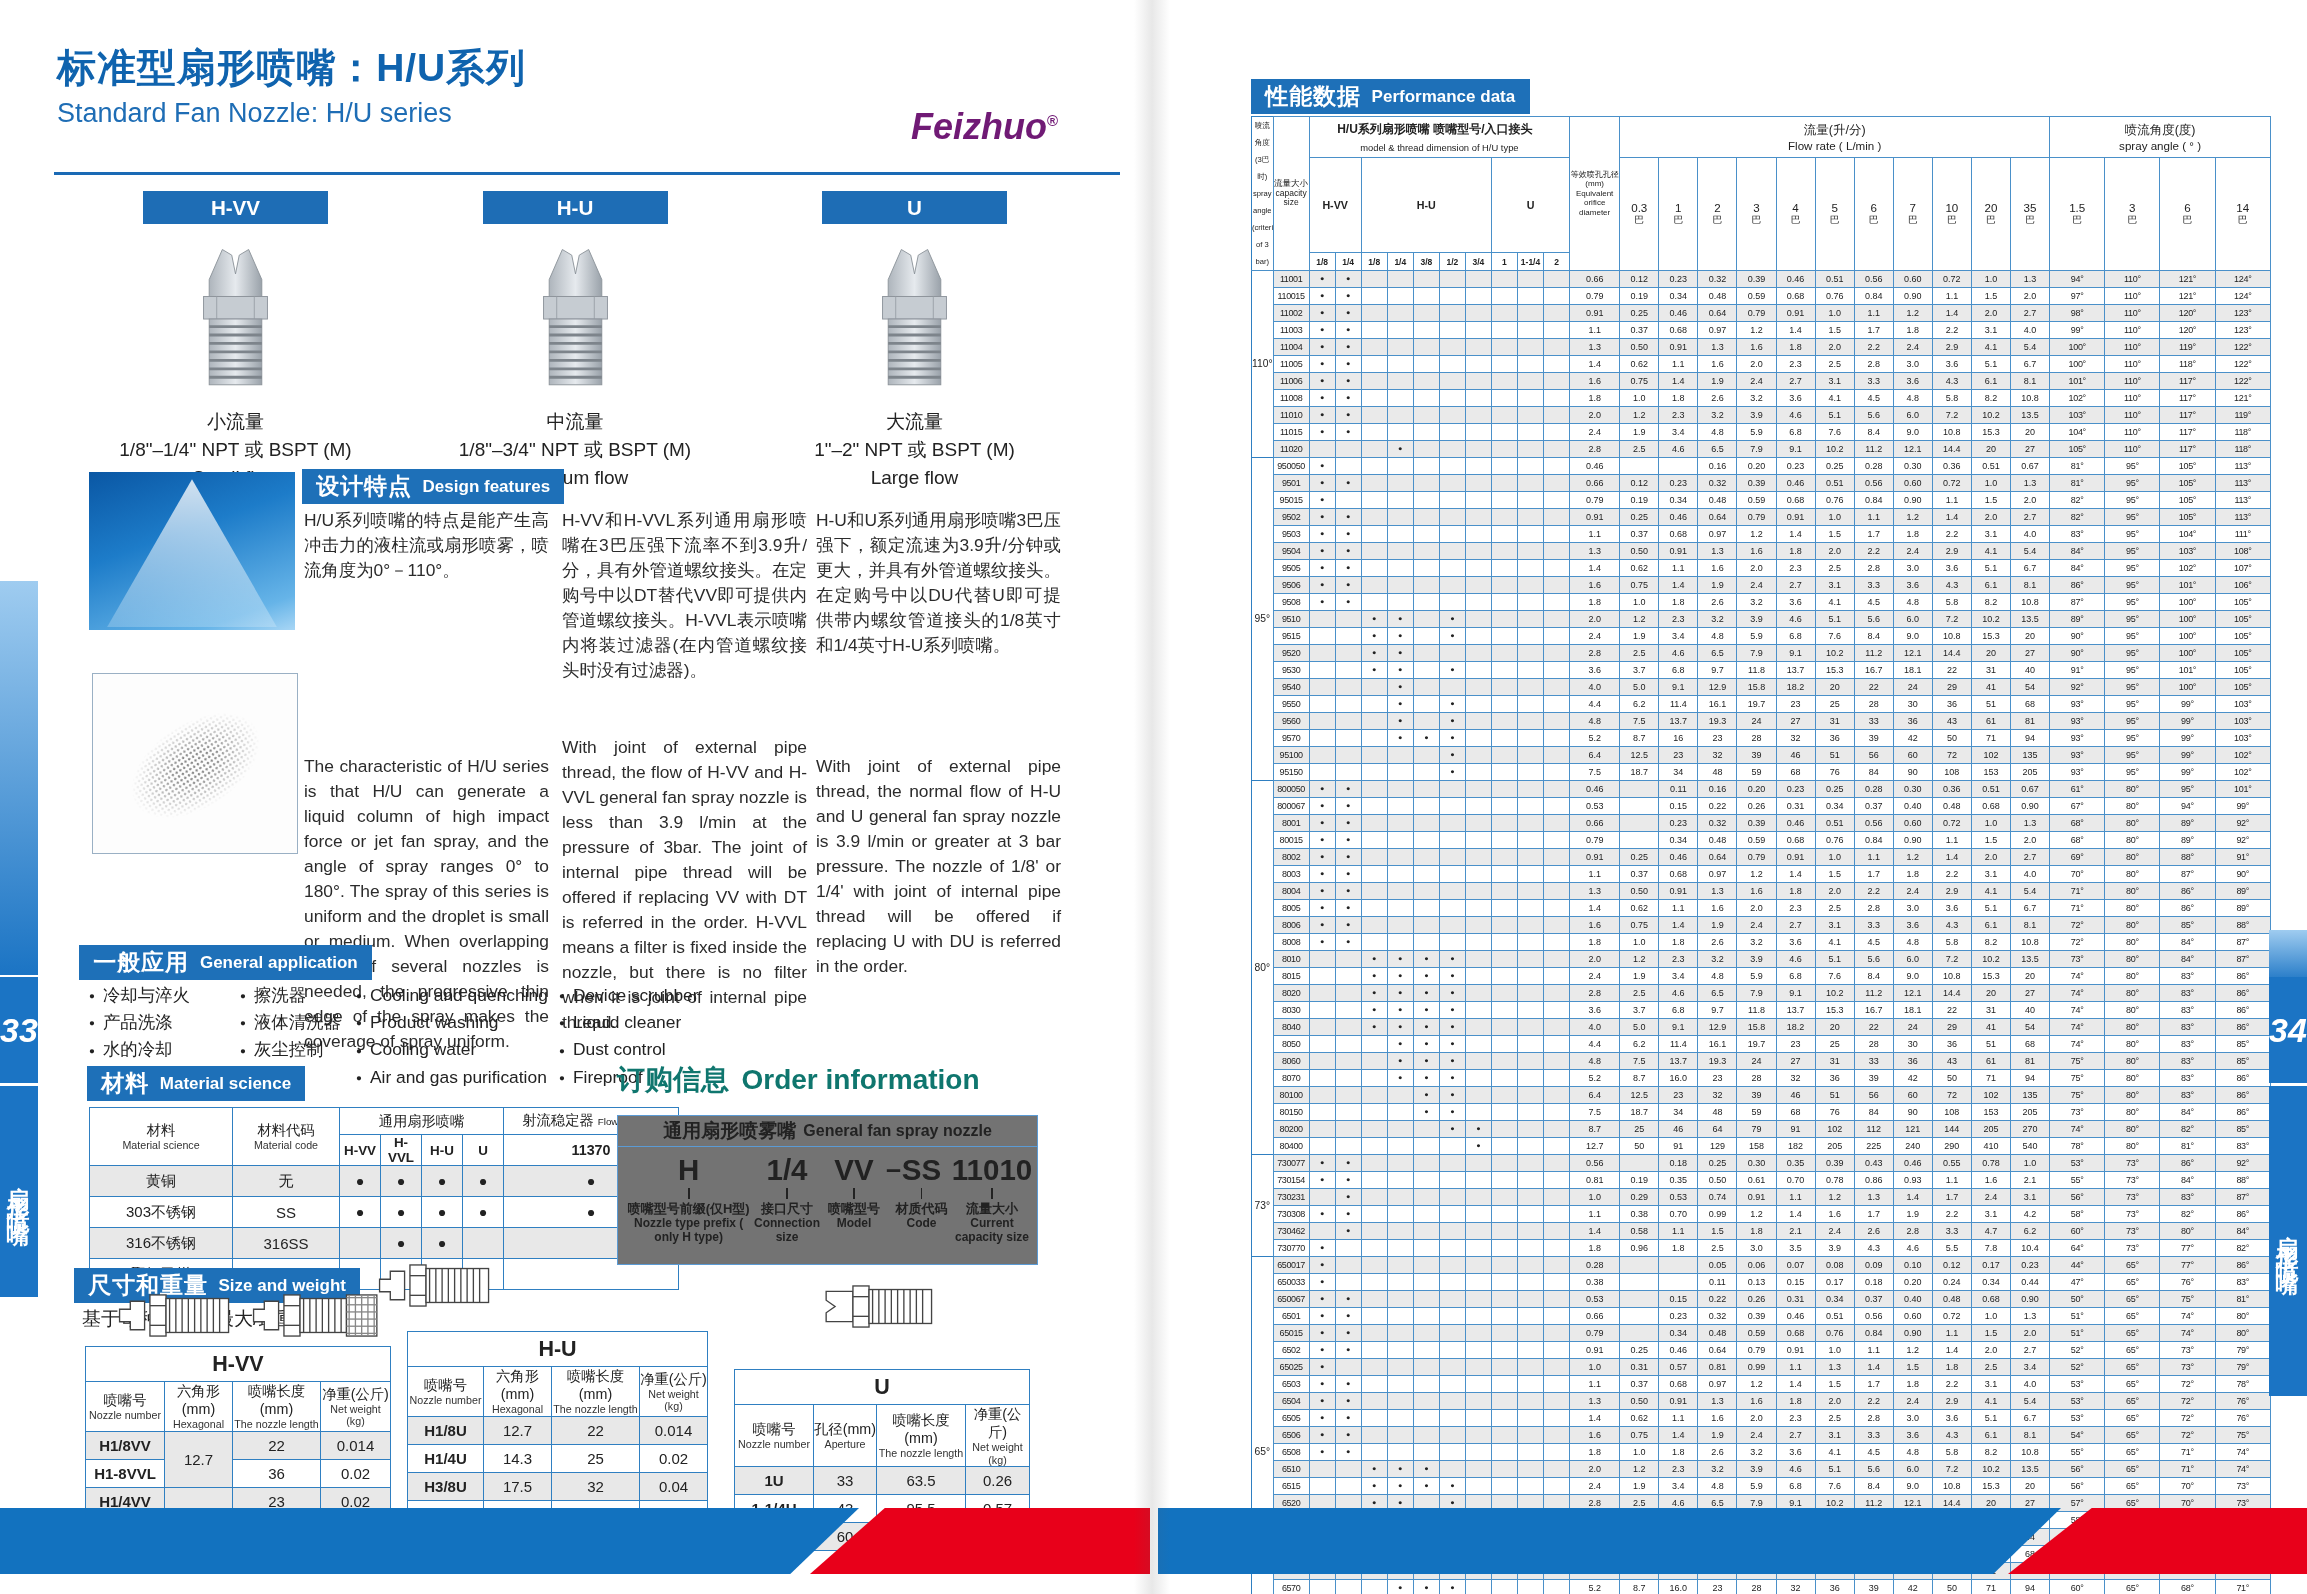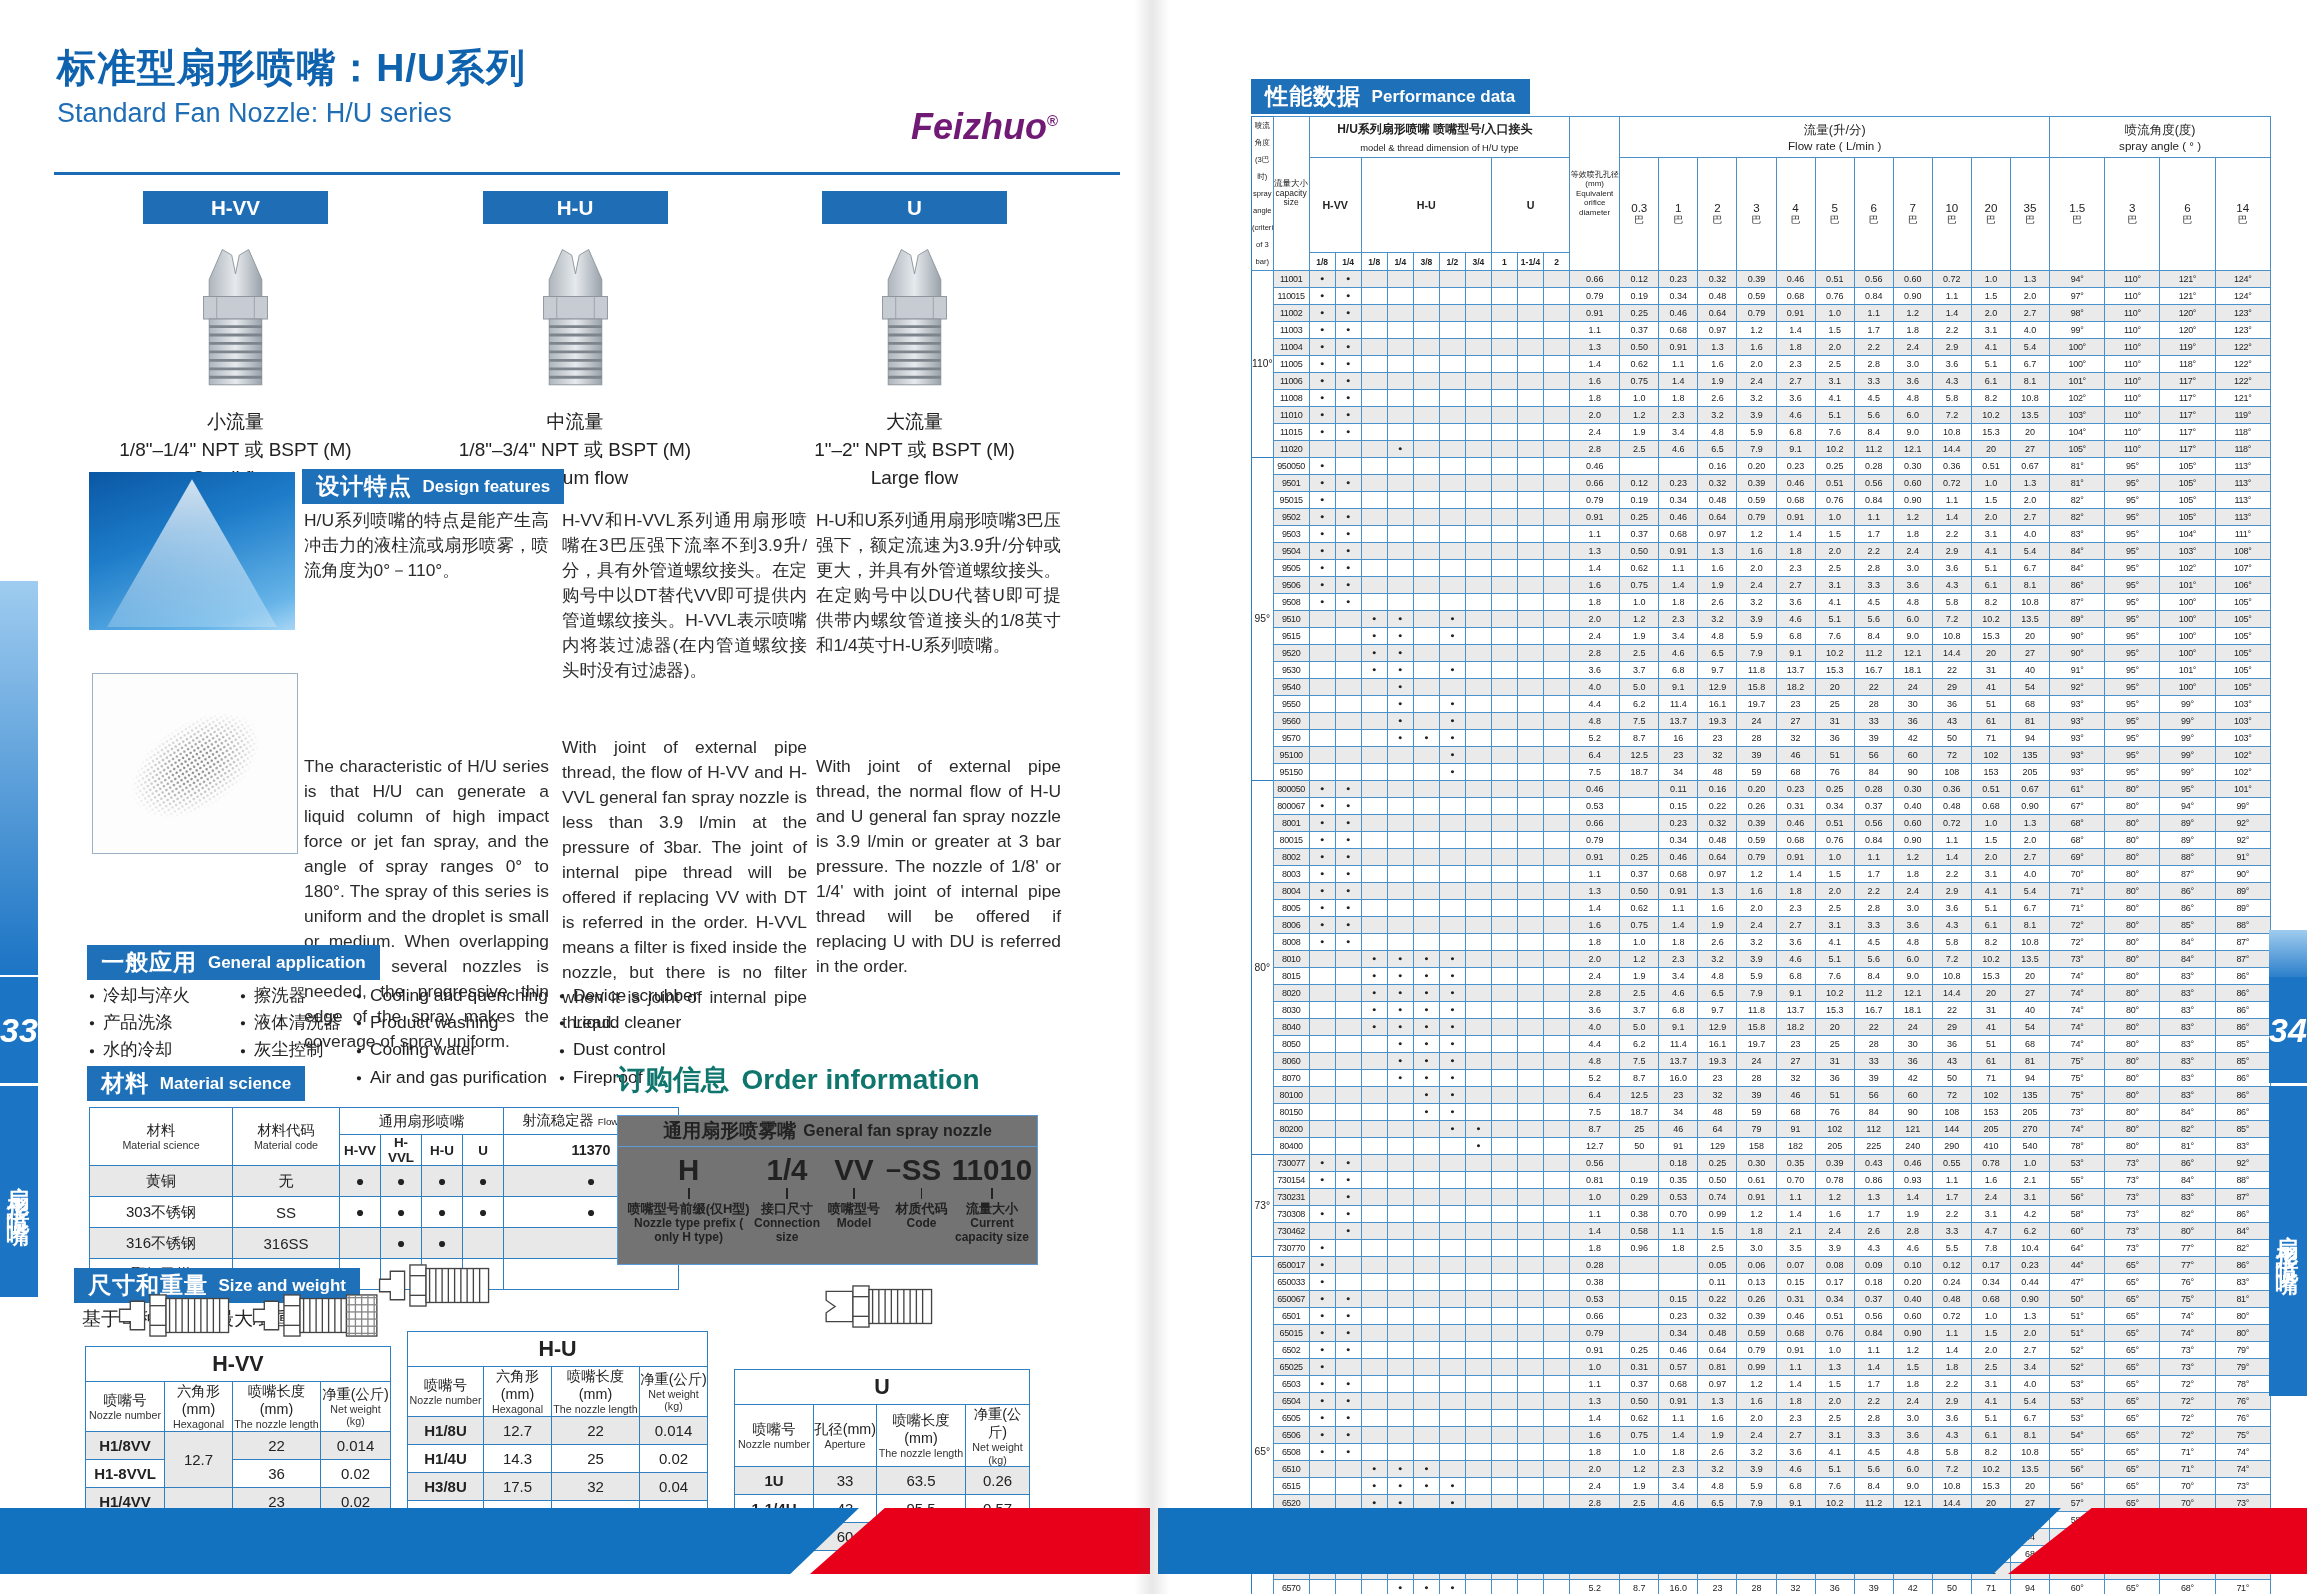--- a/index.html
+++ b/index.html
@@ -231,21 +231,21 @@
     <div class="df-col" style="left:562px;top:735px;">
       <p>With joint of external pipe thread, the flow of H-VV and H-VVL general fan spray nozzle is less than 3.9 l/min at the pressure of 3bar. The joint of internal pipe thread will be offered if replacing VV with DT is referred in the order. H-VVL means a filter is fixed inside the nozzle, but there is no filter when it is joint of internal pipe thread.</p>
     </div>
     <div class="df-col" style="left:816px;top:508px;">
       <p>H-U和U系列通用扇形喷嘴3巴压强下，额定流速为3.9升/分钟或更大，并具有外管道螺纹接头。在定购号中以DU代替U即可提供带内螺纹管道接头的1/8英寸和1/4英寸H-U系列喷嘴。</p>
     </div>
     <div class="df-col" style="left:816px;top:754px;">
       <p>With joint of external pipe thread, the normal flow of H-U and U general fan spray nozzle is 3.9 l/min or greater at 3 bar pressure. The nozzle of 1/8'  or 1/4'  with joint of internal pipe thread will be offered if replacing U with DU is referred in the order.</p>
     </div>
 
-    <div class="head-box" style="left:87px;top:945px;gap:11px;">
+    <div class="head-box" style="left:79px;top:945px;gap:11px;">
       <span class="hb-cn">一般应用</span>
       <span class="hb-en">General application</span>
     </div>
     <div id="appcols">
         <div class="app-col" style="left: 89px;">
           <div>冷却与淬火</div>
           <div>产品洗涤</div>
           <div>水的冷却</div>
           <div>空气与气体净化器</div>
         </div>

